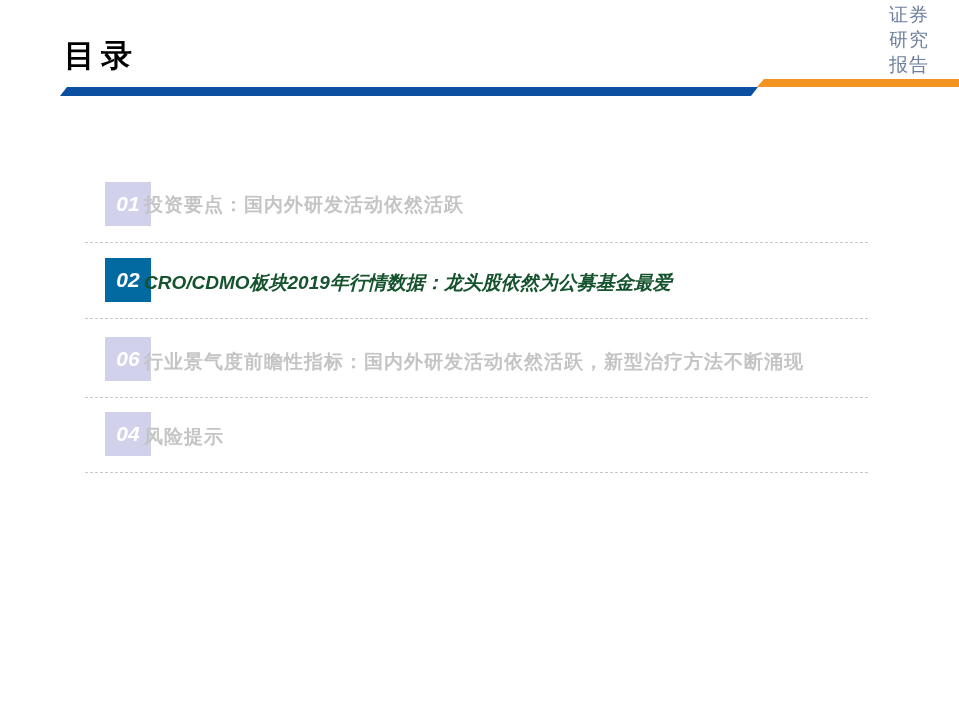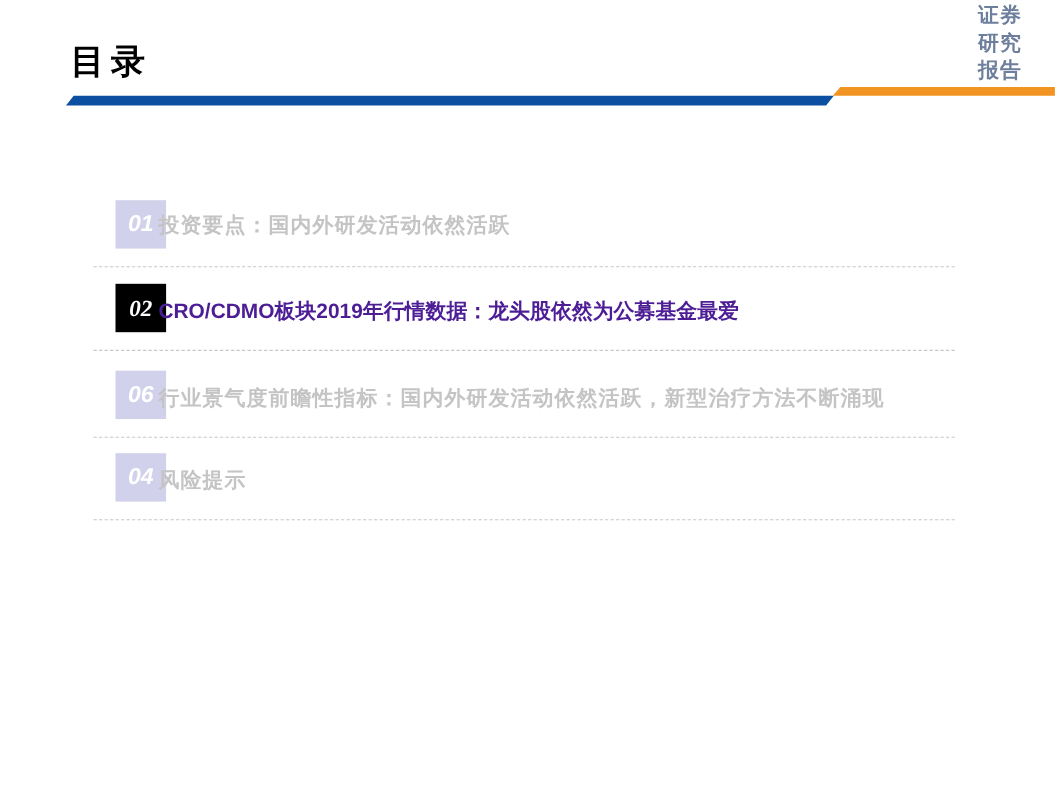--- a/index.html
+++ b/index.html
@@ -1,30 +1,30 @@
 <!DOCTYPE html>
 <html><head>
 <meta charset="utf-8">
 <style>
   html, body { margin:0; padding:0; }
   body { width:959px; height:719px; position:relative; background:#ffffff; overflow:hidden;
          font-family: "DejaVu Serif", "Liberation Serif", serif; }
   .title { position:absolute; left:64px; top:35px; font-size:31px; font-weight:bold; color:#000;
            letter-spacing:6px; font-family:"DejaVu Serif", serif; }
   .brand { position:absolute; left:889px; top:2px; font-size:19px; line-height:25px; color:#6d7f9c;
-           width:50px; letter-spacing:1px; font-family:"DejaVu Serif", serif;font-weight:bold; }
+           width:50px; letter-spacing:1px; font-family:"DejaVu Serif", serif; }
   svg.bars { position:absolute; left:0; top:0; }
   .item { position:absolute; left:85px; width:783px; height:76px; }
   .num { position:absolute; left:0; width:46px; height:44px; background:#d1d1ec; color:#fff;
          font-family:"Liberation Sans", sans-serif; font-style:italic; font-weight:bold; font-size:21px;
          display:flex; align-items:center; justify-content:center;margin-left:20px; }
-  .num.active { background:#000000;font-family:Liberation Serif, serif; }
+  .num.active { background:#0369a1; }
   .label { position:absolute; left:59px; font-size:19px; font-weight:bold; color:#c4c4c4; white-space:nowrap;
            letter-spacing:1px; font-family:"DejaVu Serif", serif; }
-  .label.active { color:#4c1d95; font-family:"Liberation Sans", "DejaVu Sans", sans-serif; letter-spacing:0; }
+  .label.active { color:#14532d; font-family:"Liberation Sans", "DejaVu Sans", sans-serif; letter-spacing:0;font-style:italic; }
   .divider { position:absolute; left:0; width:783px; border-top:1px dashed #c8c8c8; }
 </style>
 </head>
 <body>
 
 <div class="title">目录</div>
 
 <div class="brand">
   <div>证券</div>
   <div>研究</div>

